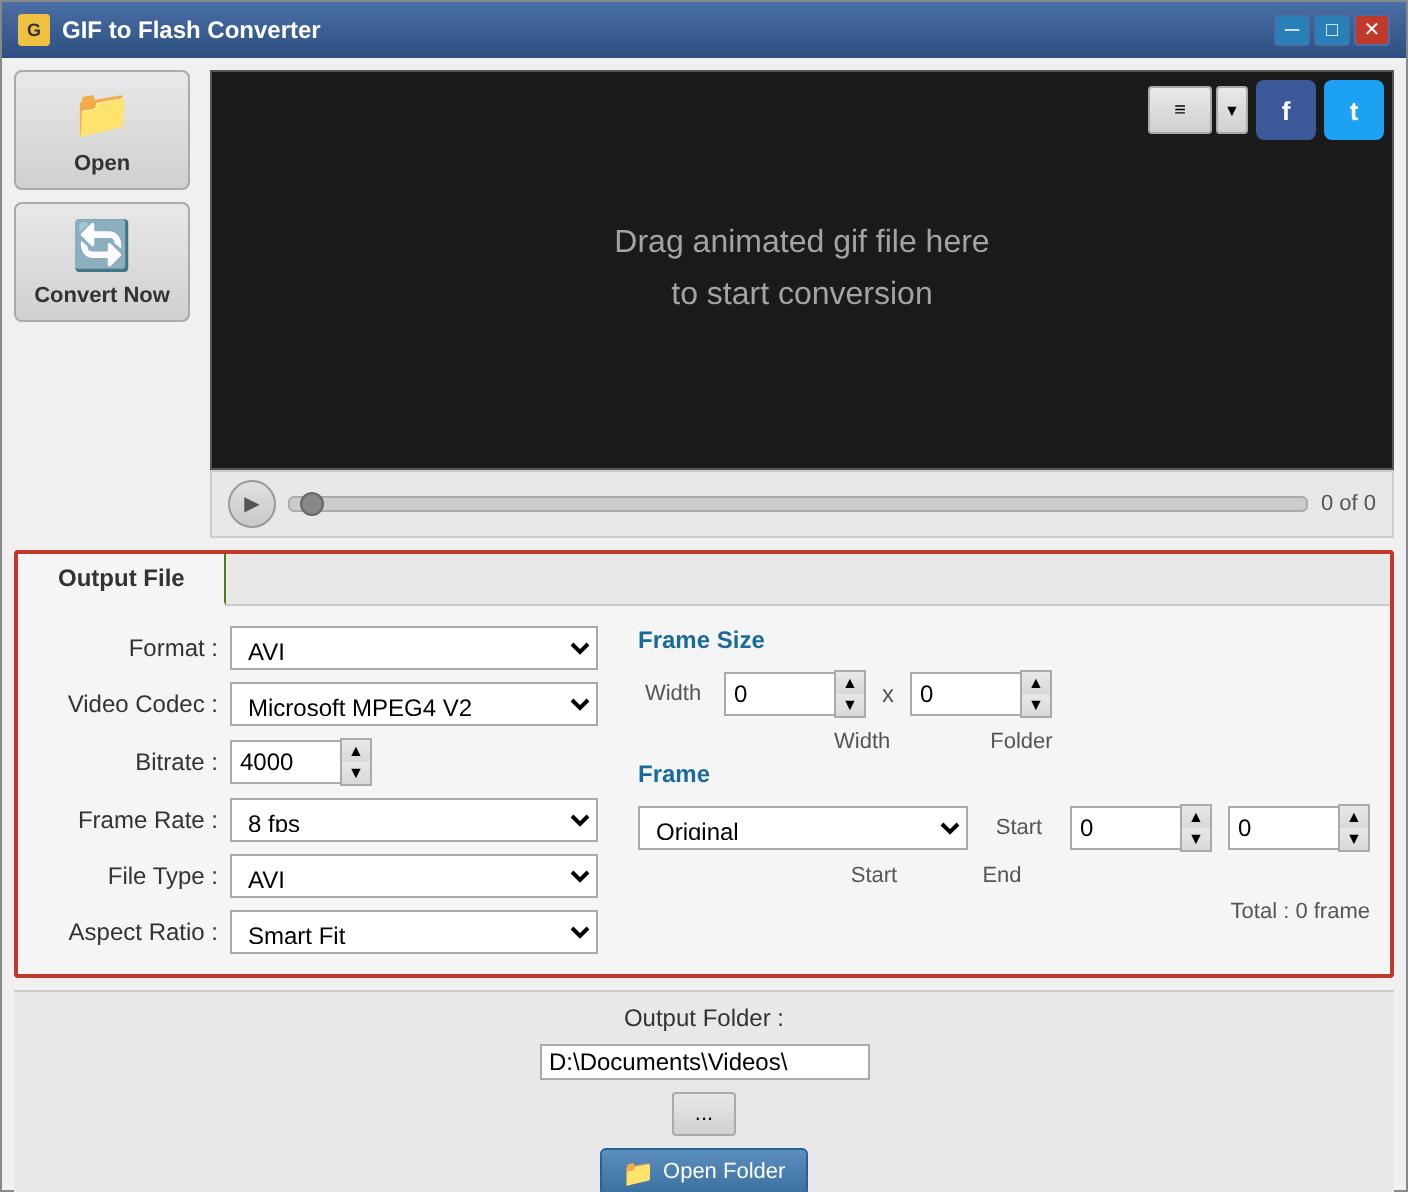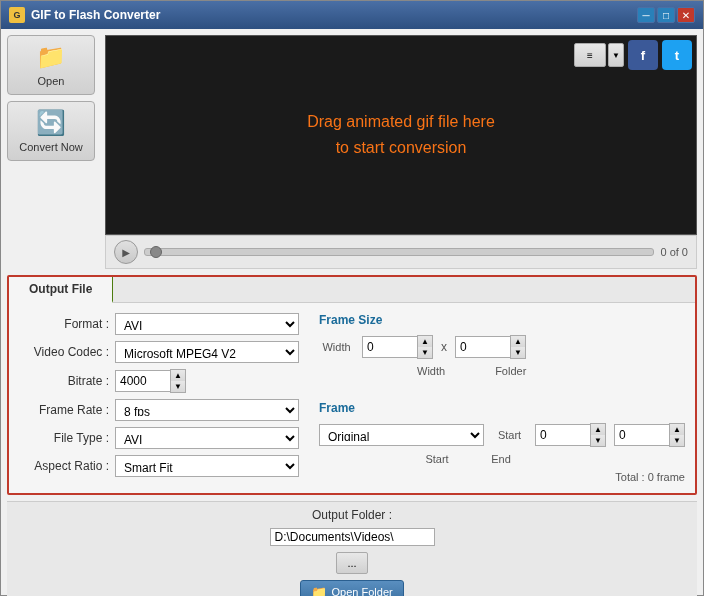--- a/index.html
+++ b/index.html
@@ -100,37 +100,37 @@
       justify-content: center;
       cursor: pointer;
       gap: 4px;
     }
     .action-btn .btn-icon {
       font-size: 24px;
     }
     .action-btn .btn-label {
       font-size: 11px;
       color: #333;
-      font-weight: normal;
+      font-weight: bold;
     }
 
     .preview-area {
       flex: 1;
       background: #1a1a1a;
       border: 1px solid #555;
       min-height: 200px;
       display: flex;
       flex-direction: column;
       align-items: center;
       justify-content: center;
       position: relative;
     }
 
     .preview-text {
-      color: #f97316;
+      color: #a3a3a3;
       text-align: center;
       font-size: 16px;
       line-height: 1.6;
     }
 
     .menu-btn {
       display: flex;
       gap: 2px;
       align-items: center;
     }
@@ -275,21 +275,21 @@
     .left-settings {
       display: flex;
       flex-direction: column;
       gap: 6px;
       min-width: 280px;
     }
 
     .right-settings {
       display: flex;
       flex-direction: column;
-      gap: 24px;
+      gap: 3px;
       flex: 1;
     }
 
     .form-row {
       display: flex;
       align-items: center;
       gap: 6px;
     }
 
     .form-label {

